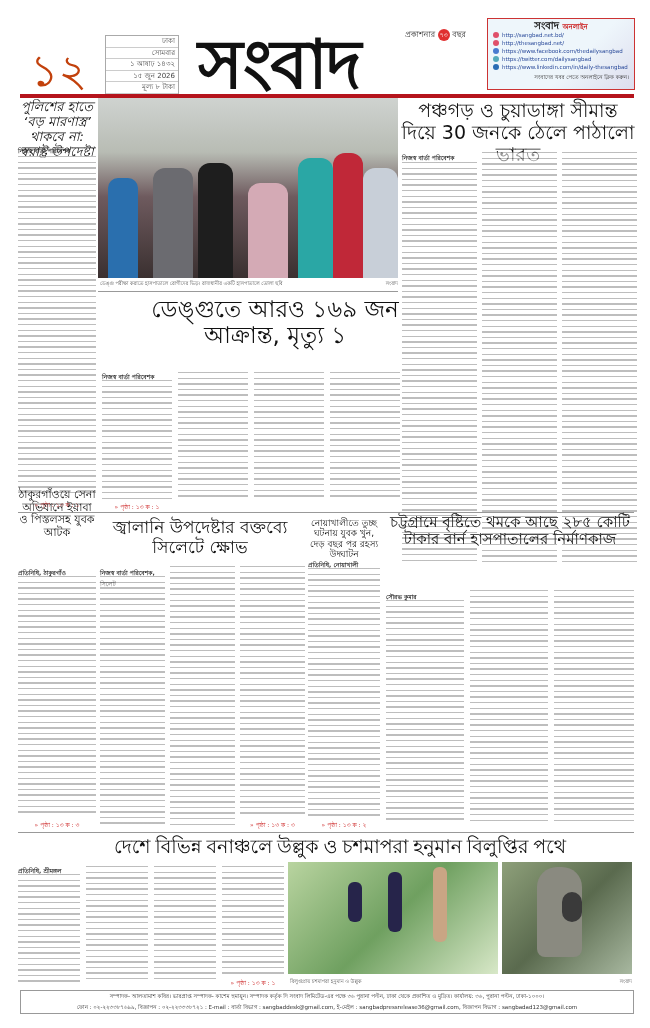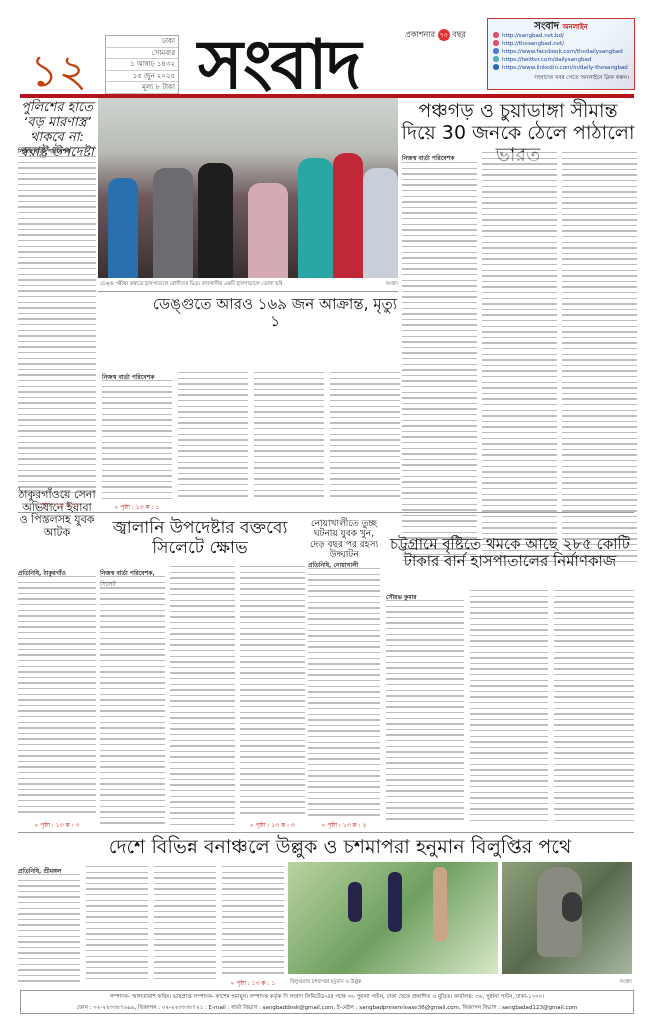--- a/index.html
+++ b/index.html
@@ -28,21 +28,21 @@
 .footer{left:20px;top:990px;width:614px;height:24px;border:1px solid #999;font-size:5.5px;text-align:center;line-height:11px;color:#333;}
 </style>
 </head>
 <body>
 
 <div class="abs page-no">১২</div>
 <div class="abs dateline">
   <div>ঢাকা</div>
   <div>সোমবার</div>
   <div>১ আষাঢ় ১৪৩২</div>
-  <div>১৫ জুন ২০২৫</div>
+  <div>১৫ জুন 2026</div>
   <div>মূল্য ৮ টাকা</div>
 </div>
 <div class="abs masthead">সংবাদ</div>
 <div class="abs tagline">
   <span>প্রকাশনার</span>
   <span class="badge">৭৩</span>
   <span>বছর</span>
 </div>
 <div class="abs online-box">
   <div class="ob-title"><b>সংবাদ</b> <span>অনলাইন</span></div>
@@ -87,21 +87,21 @@
 <div class="abs caption" style="left:100px;top:280px;width:260px;">ডেঙ্গু পরীক্ষা করাতে হাসপাতালে রোগীদের ভিড়। রাজধানীর একটি হাসপাতালে তোলা ছবি</div>
 <div class="abs caption" style="left:372px;top:280px;width:26px;text-align:right;">সংবাদ</div>
 
 <div class="abs hl" style="left:400px;top:100px;width:236px;font-size:19px;">পঞ্চগড় ও চুয়াডাঙ্গা সীমান্ত দিয়ে 30 জনকে ঠেলে পাঠালো ভারত</div>
 <div class="abs byline" style="left:402px;top:153px;width:75px;">নিজস্ব বার্তা পরিবেশক</div>
 <div class="abs textcol" style="left:402px;top:162px;width:75px;height:400px;"></div>
 <div class="abs textcol" style="left:482px;top:152px;width:75px;height:410px;"></div>
 <div class="abs textcol" style="left:562px;top:152px;width:75px;height:410px;"></div>
 
 <div class="abs hrule" style="left:98px;top:291px;width:300px;"></div>
-<div class="abs hl" style="left:150px;top:296px;width:250px;font-size:15px;text-align:center;">ডেঙ্গুতে আরও ১৬৯ জন আক্রান্ত, মৃত্যু ১</div>
+<div class="abs hl" style="left:150px;top:296px;width:250px;font-size:23px;text-align:center;">ডেঙ্গুতে আরও ১৬৯ জন আক্রান্ত, মৃত্যু ১</div>
 <div class="abs byline" style="left:102px;top:372px;width:70px;">নিজস্ব বার্তা পরিবেশক</div>
 <div class="abs textcol" style="left:102px;top:380px;width:70px;height:120px;"></div>
 <div class="abs textcol" style="left:178px;top:372px;width:70px;height:128px;"></div>
 <div class="abs textcol" style="left:254px;top:372px;width:70px;height:128px;"></div>
 <div class="abs textcol" style="left:330px;top:372px;width:70px;height:128px;"></div>
 <div class="abs contd" style="left:102px;top:502px;width:70px;">» পৃষ্ঠা : ১৩ ক : ১</div>
 
 <div class="abs hrule" style="left:18px;top:512px;width:616px;"></div>
 
 <div class="abs hl" style="left:18px;top:489px;width:78px;font-size:11px;">ঠাকুরগাঁওয়ে সেনা অভিযানে ইয়াবা ও পিস্তলসহ যুবক আটক</div>
@@ -114,29 +114,29 @@
 <div class="abs textcol" style="left:100px;top:576px;width:65px;height:250px;"></div>
 <div class="abs textcol" style="left:170px;top:566px;width:65px;height:260px;"></div>
 <div class="abs textcol" style="left:240px;top:566px;width:65px;height:250px;"></div>
 <div class="abs contd" style="left:240px;top:820px;width:65px;">» পৃষ্ঠা : ১৩ ক : ৩</div>
 
 <div class="abs hl" style="left:308px;top:518px;width:72px;font-size:9px;">নোয়াখালীতে তুচ্ছ ঘটনায় যুবক খুন, দেড় বছর পর রহস্য উদ্ঘাটন</div>
 <div class="abs byline" style="left:308px;top:560px;width:72px;">প্রতিনিধি, নোয়াখালী</div>
 <div class="abs textcol" style="left:308px;top:568px;width:72px;height:248px;"></div>
 <div class="abs contd" style="left:308px;top:820px;width:72px;">» পৃষ্ঠা : ১৩ ক : ২</div>
 
-<div class="abs hl" style="left:385px;top:514px;width:250px;font-size:15px;margin-top:22px;">চট্টগ্রামে বৃষ্টিতে থমকে আছে ২৮৫ কোটি টাকার বার্ন হাসপাতালের নির্মাণকাজ</div>
+<div class="abs hl" style="left:385px;top:514px;width:250px;font-size:15px;">চট্টগ্রামে বৃষ্টিতে থমকে আছে ২৮৫ কোটি টাকার বার্ন হাসপাতালের নির্মাণকাজ</div>
 <div class="abs byline" style="left:386px;top:592px;width:78px;">সৌরভ কুমার</div>
 <div class="abs textcol" style="left:386px;top:600px;width:78px;height:222px;"></div>
 <div class="abs textcol" style="left:470px;top:590px;width:78px;height:232px;"></div>
 <div class="abs textcol" style="left:554px;top:590px;width:80px;height:232px;"></div>
 
 <div class="abs hrule" style="left:18px;top:832px;width:616px;"></div>
 
-<div class="abs hl" style="left:60px;top:836px;width:560px;font-size:19px;">দেশে বিভিন্ন বনাঞ্চলে উল্লুক ও চশমাপরা হনুমান বিলুপ্তির পথে</div>
+<div class="abs hl" style="left:60px;top:836px;width:560px;font-size:19px;font-family:Liberation Serif, serif;">দেশে বিভিন্ন বনাঞ্চলে উল্লুক ও চশমাপরা হনুমান বিলুপ্তির পথে</div>
 <div class="abs byline" style="left:18px;top:866px;width:62px;">প্রতিনিধি, শ্রীমঙ্গল</div>
 <div class="abs textcol" style="left:18px;top:874px;width:62px;height:110px;"></div>
 <div class="abs textcol" style="left:86px;top:866px;width:62px;height:118px;"></div>
 <div class="abs textcol" style="left:154px;top:866px;width:62px;height:118px;"></div>
 <div class="abs textcol" style="left:222px;top:866px;width:62px;height:110px;"></div>
 <div class="abs contd" style="left:222px;top:978px;width:62px;">» পৃষ্ঠা : ১৩ ক : ১</div>
 <div class="abs photo" style="left:288px;top:862px;width:210px;height:112px;background:linear-gradient(135deg,#b9d4a0,#6fa060 50%,#d8e8c8);">
   <div style="position:absolute;left:60px;top:20px;width:14px;height:40px;background:#26244a;border-radius:6px;"></div>
   <div style="position:absolute;left:100px;top:10px;width:14px;height:60px;background:#26244a;border-radius:6px;"></div>
   <div style="position:absolute;left:145px;top:5px;width:14px;height:75px;background:#c9a584;border-radius:6px;"></div>

